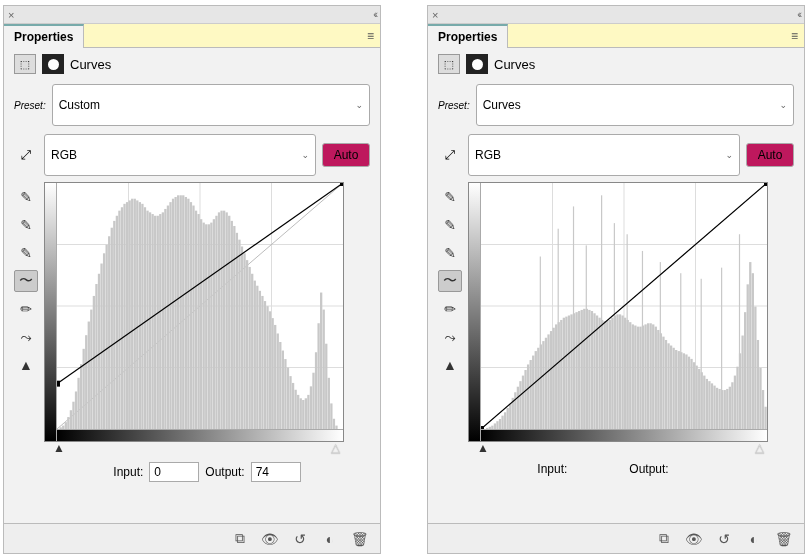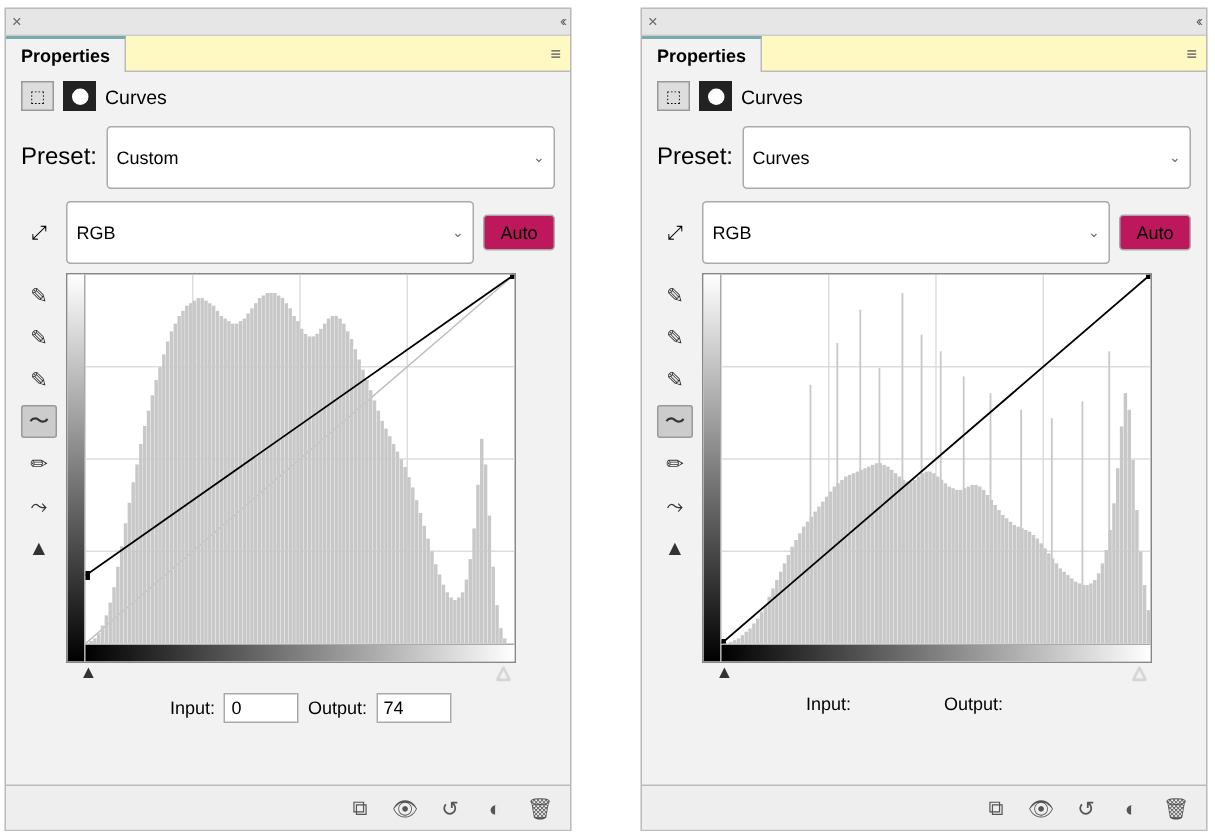--- a/index.html
+++ b/index.html
@@ -12,21 +12,21 @@
 .expand-icon { font-size: 10px; letter-spacing: -2px; }
 .tab-row { display: flex; align-items: center; height: 24px; border-bottom: 1px solid #bbb; background: #fef9c3; }
 .tab { padding: 4px 10px; font-size: 12px; font-weight: bold; background: #f2f2f2; border-right: 1px solid #bbb; border-top: 2px solid #7aa; }
 .tab-menu { margin-left: auto; padding: 0 6px; font-size: 12px; color: #555; }
 .title-row { display: flex; align-items: center; padding: 6px 10px; gap: 6px; }
 .title-row .icon-sq { width: 22px; height: 20px; border: 1px solid #999; background: #ddd; display: flex; align-items: center; justify-content: center; font-size: 11px; }
 .mask-icon { width: 22px; height: 20px; background: #222; display: flex; align-items: center; justify-content: center; }
 .mask-icon .circle { width: 11px; height: 11px; border-radius: 50%; background: #fff; }
 .adj-name { font-size: 13px; font-weight: normal; }
 .preset-row { display: flex; align-items: center; padding: 4px 10px; gap: 6px; }
-.preset-label { font-size: 16px; }
+.preset-label { font-size: 10px; font-style: italic; }
 .select-box { flex: 1; height: 42px; border: 1px solid #aaa; border-radius: 3px; background: #fff; display: flex; align-items: center; padding: 0 6px; font-size: 12px; justify-content: space-between; }
 .chev { font-size: 9px; color: #666; }
 .channel-row { display: flex; align-items: center; padding: 4px 10px; gap: 6px; }
 .hand-icon { width: 24px; height: 22px; display: flex; align-items: center; justify-content: center; font-size: 13px; }
 .auto-btn { width: 48px; height: 24px; border: 1px solid #aaa; border-radius: 3px; background: #be185d; font-size: 12px; display: flex; align-items: center; justify-content: center; }
 .main-area { display: flex; padding: 2px 10px 0 10px; gap: 4px; }
 .tool-col { width: 26px; display: flex; flex-direction: column; gap: 6px; padding-top: 4px; }
 .tool { width: 24px; height: 22px; display: flex; align-items: center; justify-content: center; font-size: 14px; color: #333; border-radius: 2px; }
 .tool.active { background: #ccc; border: 1px solid #999; }
 .graph-wrap { flex: 1; }

